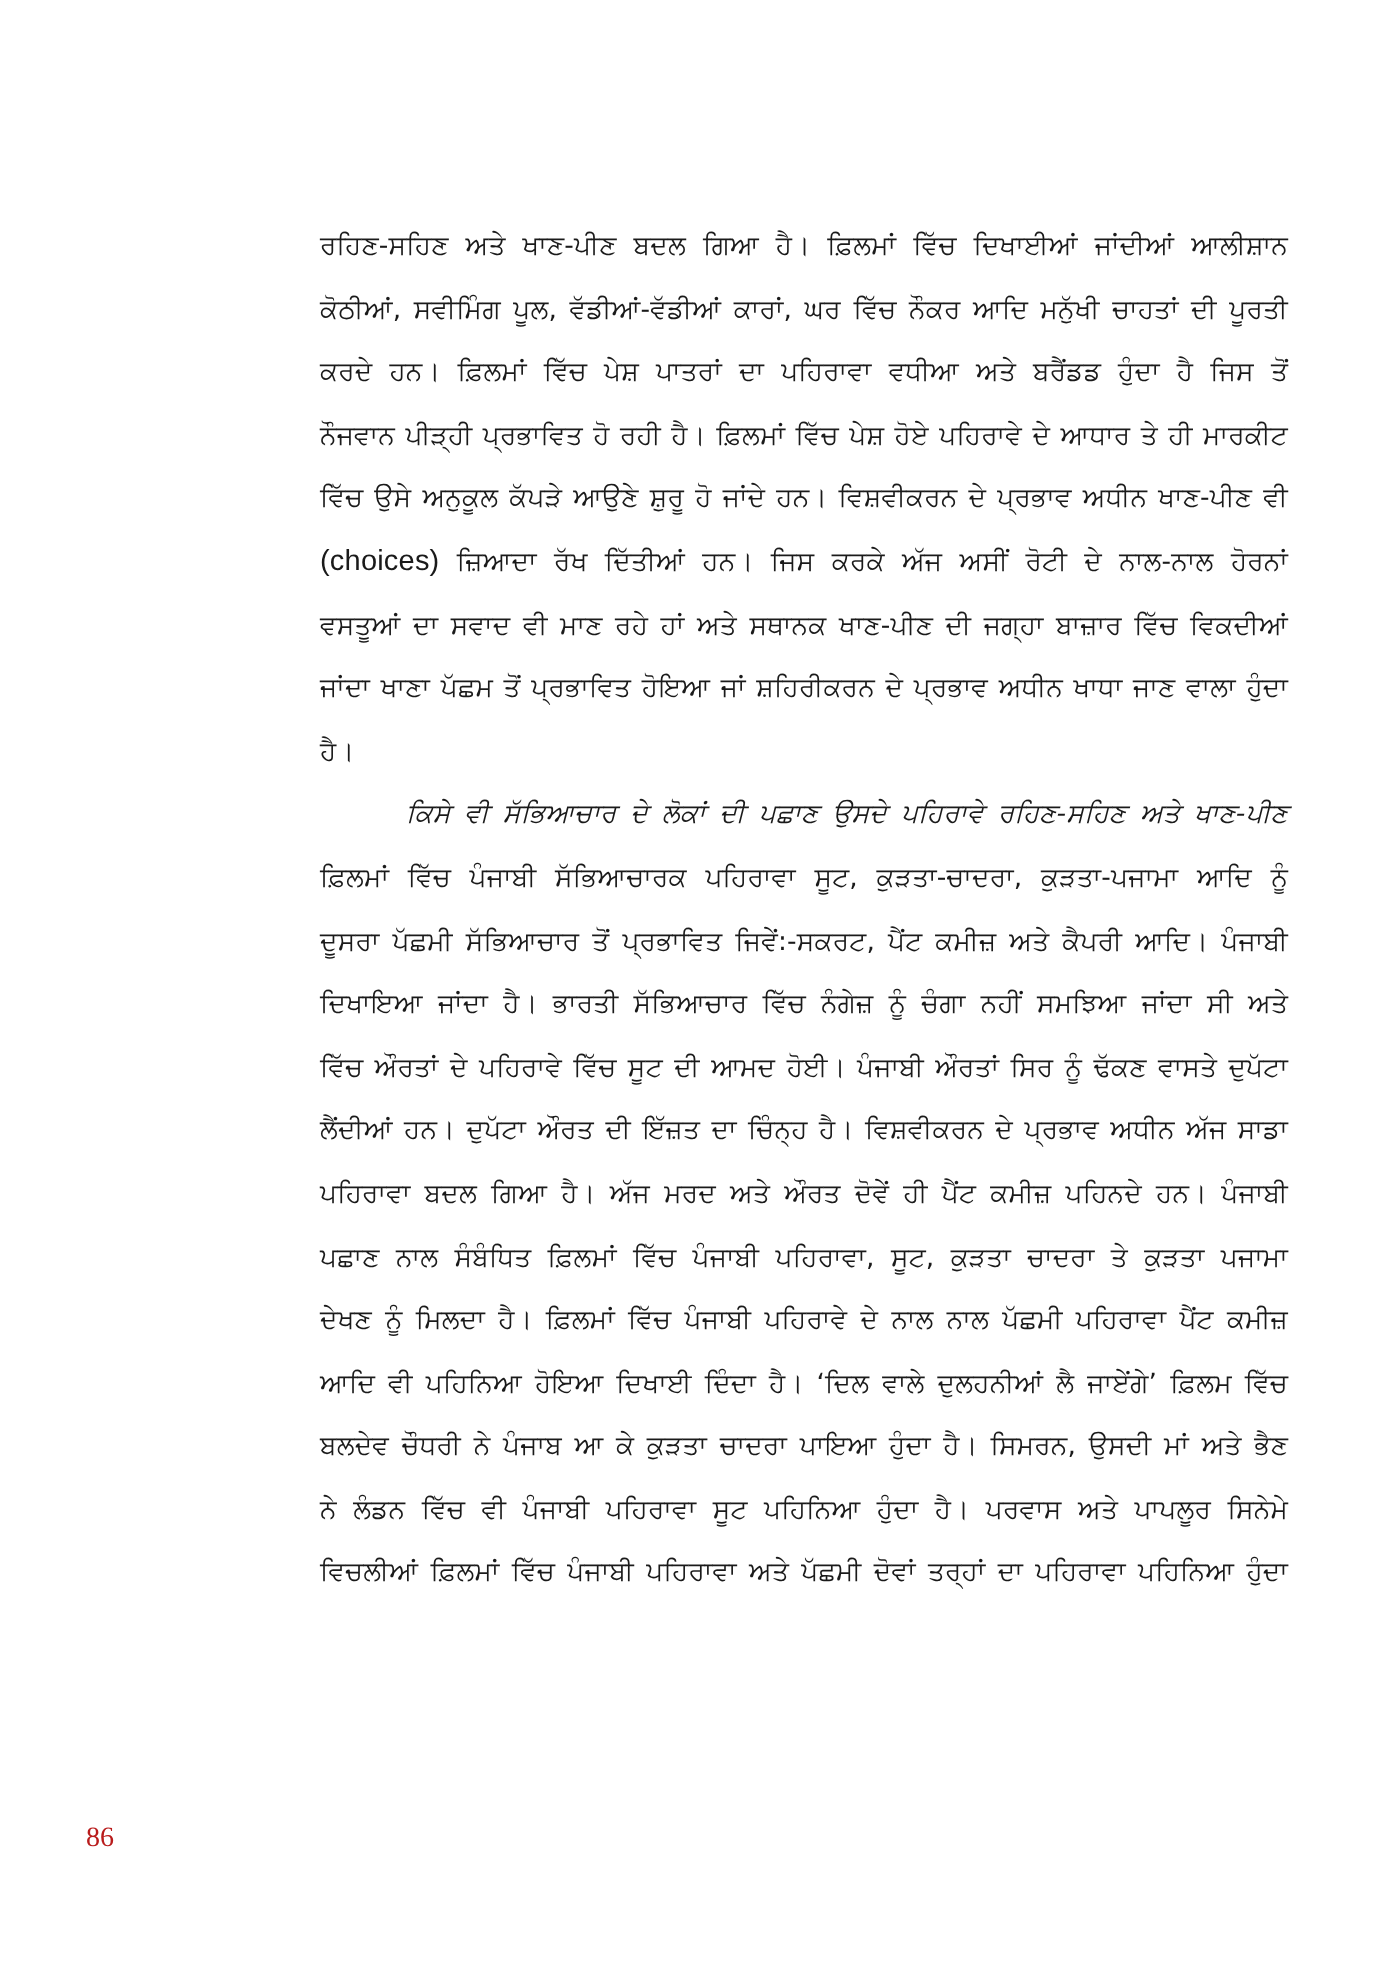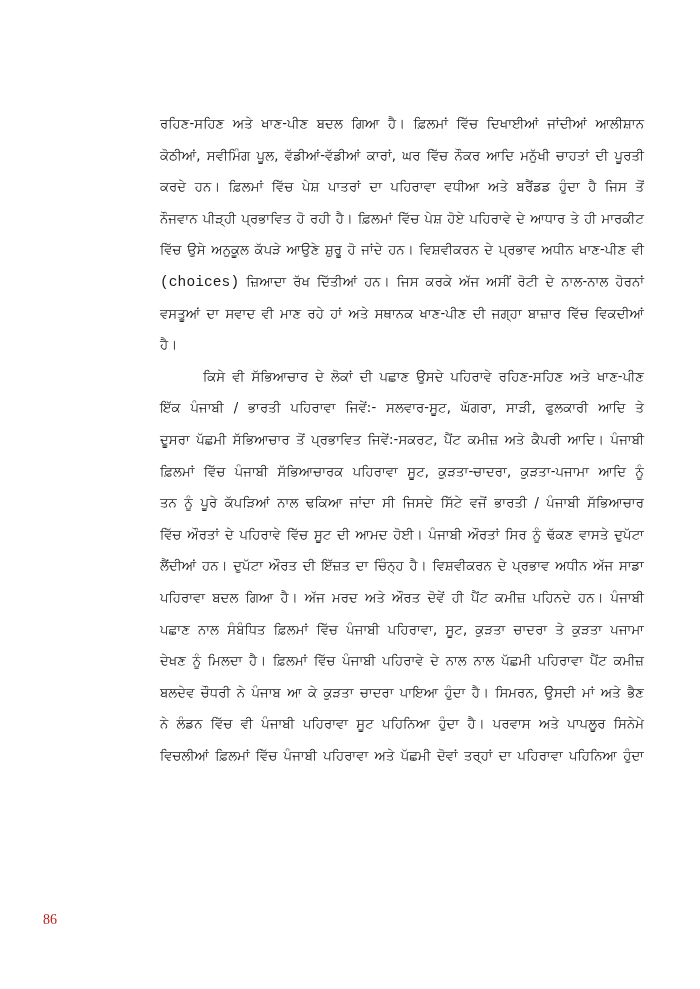--- a/index.html
+++ b/index.html
@@ -37,23 +37,24 @@
       white-space: nowrap;
       text-align: justify;
       text-align-last: justify;
       letter-spacing: 0.1px;
     }
     .line.last {
       text-align-last: left;
     }
     .line.indent {
       padding-left: 43px;
+      font-style: italic;
     }
     .latin {
-      font-family: Liberation Mono, monospace;
+      font-family: Liberation Sans, sans-serif;
       font-size: 14.5px;
     }
     .page-number {
       position: absolute;
       left: 0;
       width: 700px;
       top: 912px;
       text-align: left;
       font-family: "Liberation Serif", "DejaVu Serif", serif;
       font-size: 14px;
@@ -67,34 +68,35 @@
   <div class="body-text">
 
     <div>
       <span class="line">ਰਹਿਣ-ਸਹਿਣ ਅਤੇ ਖਾਣ-ਪੀਣ ਬਦਲ ਗਿਆ ਹੈ। ਫ਼ਿਲਮਾਂ ਵਿੱਚ ਦਿਖਾਈਆਂ ਜਾਂਦੀਆਂ ਆਲੀਸ਼ਾਨ</span>
       <span class="line">ਕੋਠੀਆਂ, ਸਵੀਮਿੰਗ ਪੂਲ, ਵੱਡੀਆਂ-ਵੱਡੀਆਂ ਕਾਰਾਂ, ਘਰ ਵਿੱਚ ਨੌਕਰ ਆਦਿ ਮਨੁੱਖੀ ਚਾਹਤਾਂ ਦੀ ਪੂਰਤੀ</span>
       <span class="line">ਕਰਦੇ ਹਨ। ਫ਼ਿਲਮਾਂ ਵਿੱਚ ਪੇਸ਼ ਪਾਤਰਾਂ ਦਾ ਪਹਿਰਾਵਾ ਵਧੀਆ ਅਤੇ ਬਰੈਂਡਡ ਹੁੰਦਾ ਹੈ ਜਿਸ ਤੋਂ</span>
       <span class="line">ਨੌਜਵਾਨ ਪੀੜ੍ਹੀ ਪ੍ਰਭਾਵਿਤ ਹੋ ਰਹੀ ਹੈ। ਫ਼ਿਲਮਾਂ ਵਿੱਚ ਪੇਸ਼ ਹੋਏ ਪਹਿਰਾਵੇ ਦੇ ਆਧਾਰ ਤੇ ਹੀ ਮਾਰਕੀਟ</span>
       <span class="line">ਵਿੱਚ ਉਸੇ ਅਨੁਕੂਲ ਕੱਪੜੇ ਆਉਣੇ ਸ਼ੁਰੂ ਹੋ ਜਾਂਦੇ ਹਨ। ਵਿਸ਼ਵੀਕਰਨ ਦੇ ਪ੍ਰਭਾਵ ਅਧੀਨ ਖਾਣ-ਪੀਣ ਵੀ</span>
       <span class="line"><span class="latin">(choices)</span> ਜ਼ਿਆਦਾ ਰੱਖ ਦਿੱਤੀਆਂ ਹਨ। ਜਿਸ ਕਰਕੇ ਅੱਜ ਅਸੀਂ ਰੋਟੀ ਦੇ ਨਾਲ-ਨਾਲ ਹੋਰਨਾਂ</span>
       <span class="line">ਵਸਤੂਆਂ ਦਾ ਸਵਾਦ ਵੀ ਮਾਣ ਰਹੇ ਹਾਂ ਅਤੇ ਸਥਾਨਕ ਖਾਣ-ਪੀਣ ਦੀ ਜਗ੍ਹਾ ਬਾਜ਼ਾਰ ਵਿੱਚ ਵਿਕਦੀਆਂ</span>
+      <span class="line">ਜਾਂਦਾ ਖਾਣਾ ਪੱਛਮ ਤੋਂ ਪ੍ਰਭਾਵਿਤ ਹੋਇਆ ਜਾਂ ਸ਼ਹਿਰੀਕਰਨ ਦੇ ਪ੍ਰਭਾਵ ਅਧੀਨ ਖਾਧਾ ਜਾਣ ਵਾਲਾ ਹੁੰਦਾ</span>
       <span class="line last">ਹੈ।</span>
     </div>
 
     <div>
       <span class="line indent">ਕਿਸੇ ਵੀ ਸੱਭਿਆਚਾਰ ਦੇ ਲੋਕਾਂ ਦੀ ਪਛਾਣ ਉਸਦੇ ਪਹਿਰਾਵੇ ਰਹਿਣ-ਸਹਿਣ ਅਤੇ ਖਾਣ-ਪੀਣ</span>
-      <span class="line">ਇੱਕ ਪੰਜਾਬੀ / ਭਾਰਤੀ ਪਹਿਰਾਵਾ ਜਿਵੇਂ:- ਸਲਵਾਰ-ਸੂਟ, ਘੱਗਰਾ, ਸਾੜੀ, ਫੁਲਕਾਰੀ ਆਦਿ ਤੇ</span>
+      <span class="line">ਫ਼ਿਲਮਾਂ ਵਿੱਚ ਪੰਜਾਬੀ ਸੱਭਿਆਚਾਰਕ ਪਹਿਰਾਵਾ ਸੂਟ, ਕੁੜਤਾ-ਚਾਦਰਾ, ਕੁੜਤਾ-ਪਜਾਮਾ ਆਦਿ ਨੂੰ</span>
       <span class="line">ਦੂਸਰਾ ਪੱਛਮੀ ਸੱਭਿਆਚਾਰ ਤੋਂ ਪ੍ਰਭਾਵਿਤ ਜਿਵੇਂ:-ਸਕਰਟ, ਪੈਂਟ ਕਮੀਜ਼ ਅਤੇ ਕੈਪਰੀ ਆਦਿ। ਪੰਜਾਬੀ</span>
-      <span class="line">ਫ਼ਿਲਮਾਂ ਵਿੱਚ ਪੰਜਾਬੀ ਸੱਭਿਆਚਾਰਕ ਪਹਿਰਾਵਾ ਸੂਟ, ਕੁੜਤਾ-ਚਾਦਰਾ, ਕੁੜਤਾ-ਪਜਾਮਾ ਆਦਿ ਨੂੰ</span>
-      <span class="line">ਤਨ ਨੂੰ ਪੂਰੇ ਕੱਪੜਿਆਂ ਨਾਲ ਢਕਿਆ ਜਾਂਦਾ ਸੀ ਜਿਸਦੇ ਸਿੱਟੇ ਵਜੋਂ ਭਾਰਤੀ / ਪੰਜਾਬੀ ਸੱਭਿਆਚਾਰ</span>
+      <span class="line">ਦਿਖਾਇਆ ਜਾਂਦਾ ਹੈ। ਭਾਰਤੀ ਸੱਭਿਆਚਾਰ ਵਿੱਚ ਨੰਗੇਜ਼ ਨੂੰ ਚੰਗਾ ਨਹੀਂ ਸਮਝਿਆ ਜਾਂਦਾ ਸੀ ਅਤੇ</span>
       <span class="line">ਵਿੱਚ ਔਰਤਾਂ ਦੇ ਪਹਿਰਾਵੇ ਵਿੱਚ ਸੂਟ ਦੀ ਆਮਦ ਹੋਈ। ਪੰਜਾਬੀ ਔਰਤਾਂ ਸਿਰ ਨੂੰ ਢੱਕਣ ਵਾਸਤੇ ਦੁਪੱਟਾ</span>
       <span class="line">ਲੈਂਦੀਆਂ ਹਨ। ਦੁਪੱਟਾ ਔਰਤ ਦੀ ਇੱਜ਼ਤ ਦਾ ਚਿੰਨ੍ਹ ਹੈ। ਵਿਸ਼ਵੀਕਰਨ ਦੇ ਪ੍ਰਭਾਵ ਅਧੀਨ ਅੱਜ ਸਾਡਾ</span>
       <span class="line">ਪਹਿਰਾਵਾ ਬਦਲ ਗਿਆ ਹੈ। ਅੱਜ ਮਰਦ ਅਤੇ ਔਰਤ ਦੋਵੇਂ ਹੀ ਪੈਂਟ ਕਮੀਜ਼ ਪਹਿਨਦੇ ਹਨ। ਪੰਜਾਬੀ</span>
       <span class="line">ਪਛਾਣ ਨਾਲ ਸੰਬੰਧਿਤ ਫ਼ਿਲਮਾਂ ਵਿੱਚ ਪੰਜਾਬੀ ਪਹਿਰਾਵਾ, ਸੂਟ, ਕੁੜਤਾ ਚਾਦਰਾ ਤੇ ਕੁੜਤਾ ਪਜਾਮਾ</span>
       <span class="line">ਦੇਖਣ ਨੂੰ ਮਿਲਦਾ ਹੈ। ਫ਼ਿਲਮਾਂ ਵਿੱਚ ਪੰਜਾਬੀ ਪਹਿਰਾਵੇ ਦੇ ਨਾਲ ਨਾਲ ਪੱਛਮੀ ਪਹਿਰਾਵਾ ਪੈਂਟ ਕਮੀਜ਼</span>
+      <span class="line">ਆਦਿ ਵੀ ਪਹਿਨਿਆ ਹੋਇਆ ਦਿਖਾਈ ਦਿੰਦਾ ਹੈ। ‘ਦਿਲ ਵਾਲੇ ਦੁਲਹਨੀਆਂ ਲੈ ਜਾਏਂਗੇ’ ਫ਼ਿਲਮ ਵਿੱਚ</span>
       <span class="line">ਬਲਦੇਵ ਚੌਧਰੀ ਨੇ ਪੰਜਾਬ ਆ ਕੇ ਕੁੜਤਾ ਚਾਦਰਾ ਪਾਇਆ ਹੁੰਦਾ ਹੈ। ਸਿਮਰਨ, ਉਸਦੀ ਮਾਂ ਅਤੇ ਭੈਣ</span>
       <span class="line">ਨੇ ਲੰਡਨ ਵਿੱਚ ਵੀ ਪੰਜਾਬੀ ਪਹਿਰਾਵਾ ਸੂਟ ਪਹਿਨਿਆ ਹੁੰਦਾ ਹੈ। ਪਰਵਾਸ ਅਤੇ ਪਾਪਲੂਰ ਸਿਨੇਮੇ</span>
       <span class="line">ਵਿਚਲੀਆਂ ਫ਼ਿਲਮਾਂ ਵਿੱਚ ਪੰਜਾਬੀ ਪਹਿਰਾਵਾ ਅਤੇ ਪੱਛਮੀ ਦੋਵਾਂ ਤਰ੍ਹਾਂ ਦਾ ਪਹਿਰਾਵਾ ਪਹਿਨਿਆ ਹੁੰਦਾ</span>
 
     </div>
   </div>
 
   <div class="page-number">86</div>
 </div>
 

